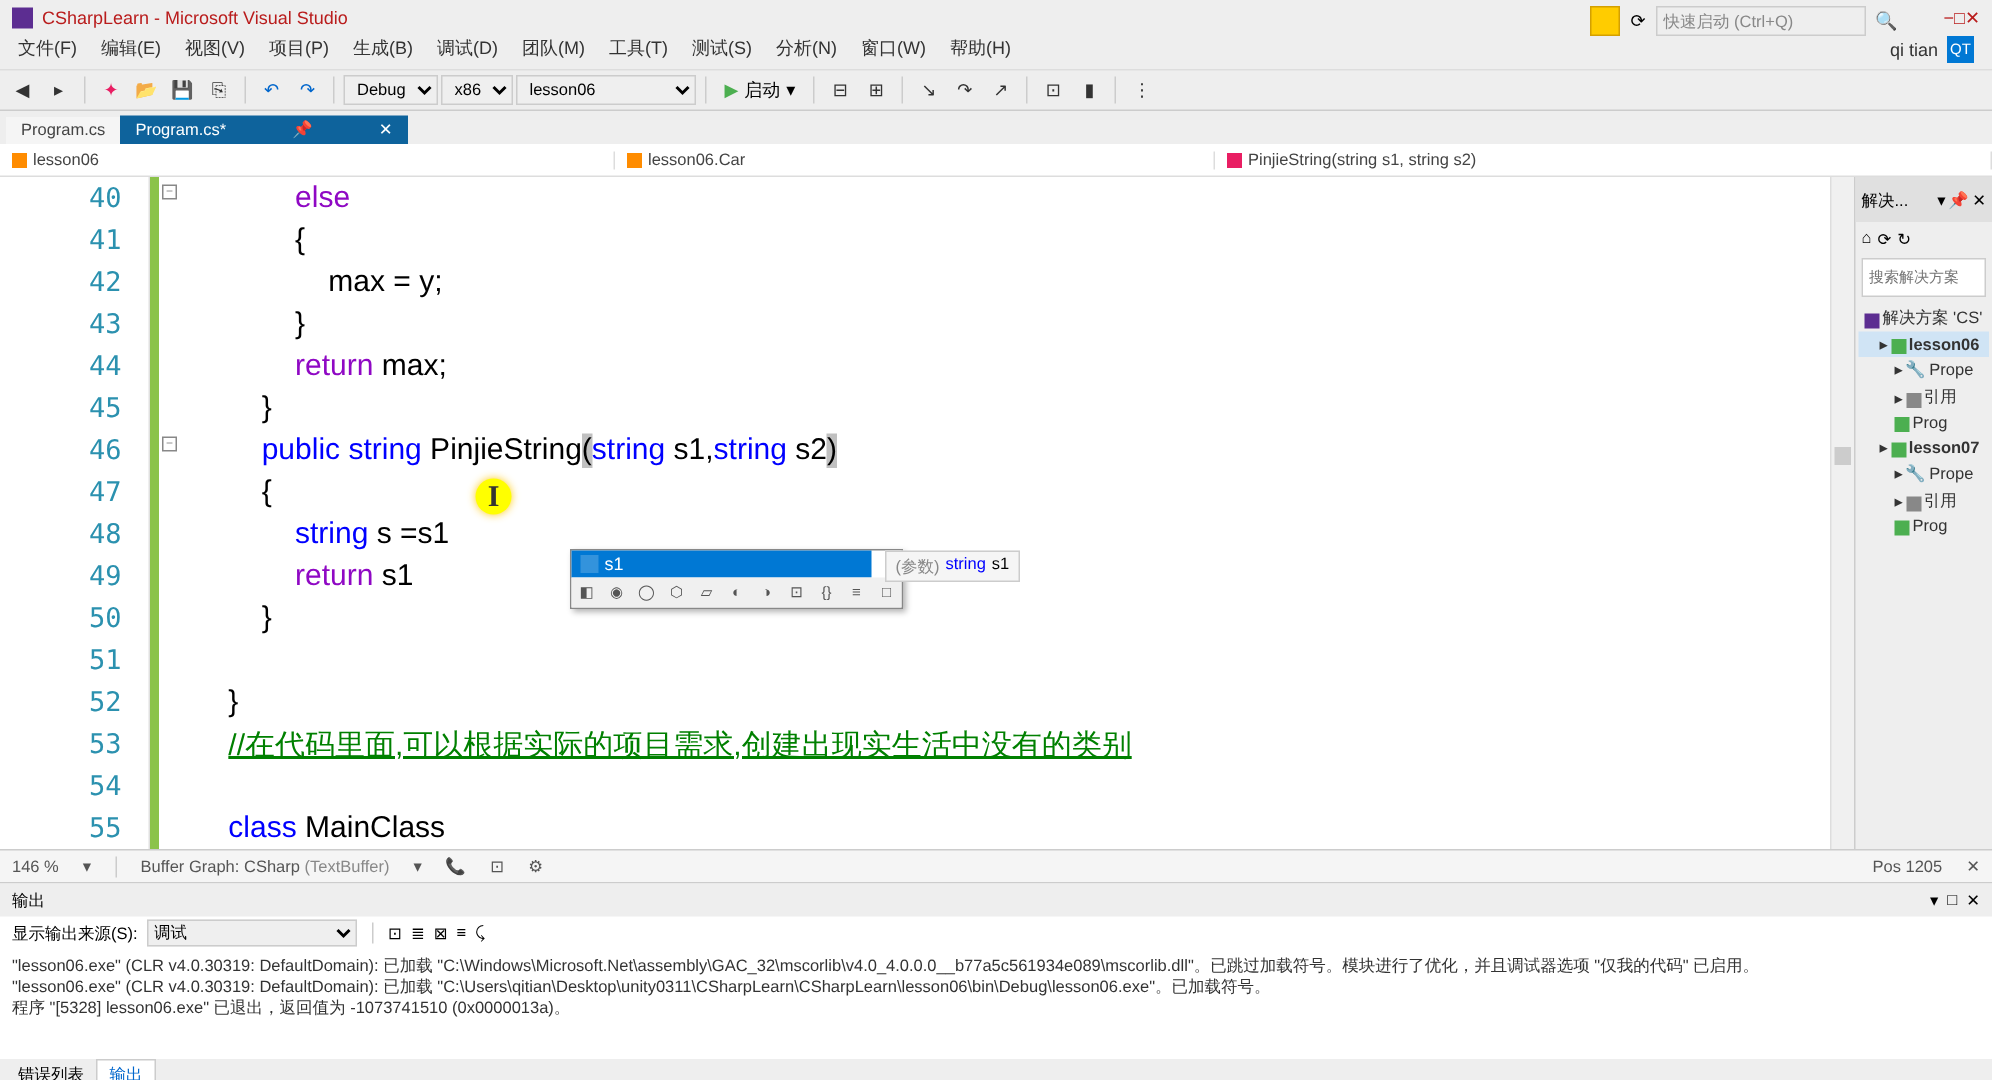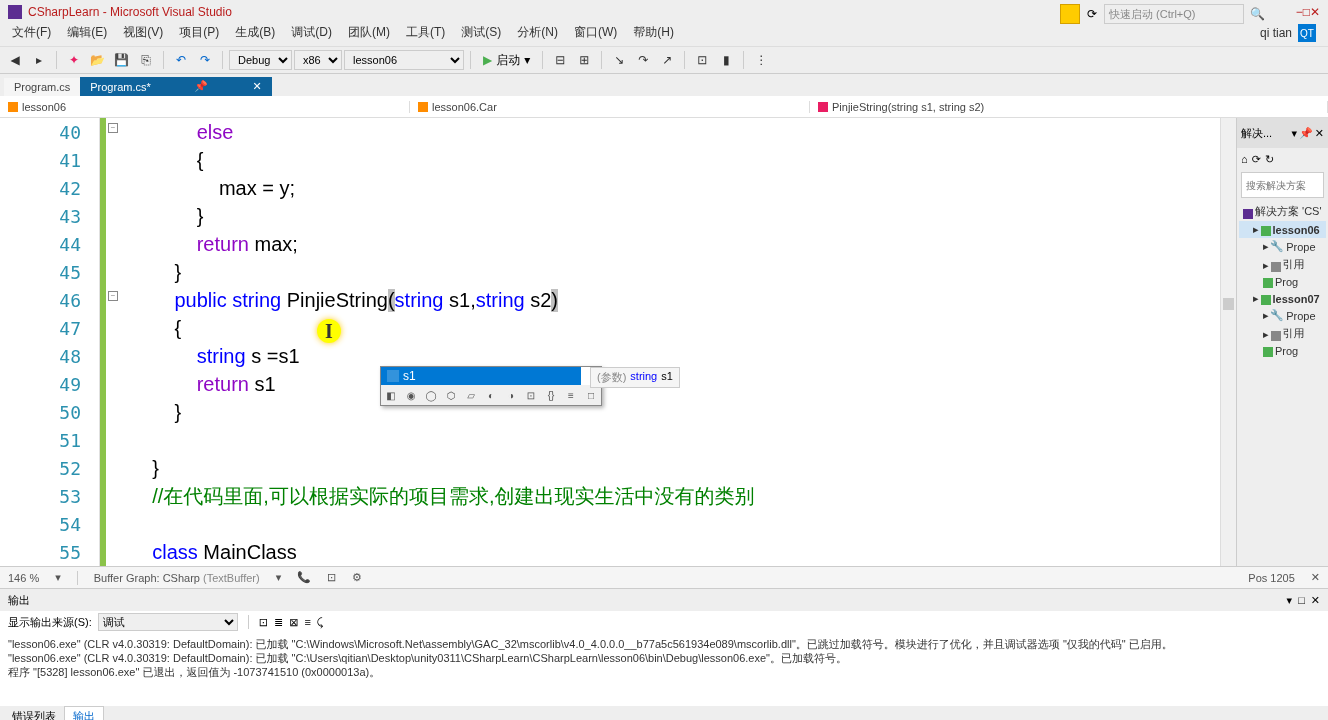--- a/index.html
+++ b/index.html
@@ -43,21 +43,21 @@
 .gutter { width: 100px; background: #fff; border-right: 1px solid #e0e0e0; }
 .gutter .line { height: 28px; display: flex; align-items: center; justify-content: flex-end; padding-right: 18px; color: #2b91af; font-size: 18px; font-family: Consolas, monospace; }
 .change-bar { width: 6px; background: #8BC34A; }
 .fold-col { width: 16px; position: relative; }
 .fold-col .fold { position: absolute; width: 10px; height: 10px; border: 1px solid #888; left: 2px; font-size: 8px; text-align: center; line-height: 8px; color: #888; }
 
 .code-area { flex: 1; font-family: Consolas, monospace; font-size: 20px; position: relative; padding-left: 8px; }
 .code-line { height: 28px; display: flex; align-items: center; white-space: pre; }
 .kw-blue { color: #0000ff; }
 .kw-purple { color: #8f08c4; }
-.comment { color: #008000; }
+.comment { color: #008000; text-decoration: underline; }
 .punct { color: #000; }
 .ident { color: #000; }
 .paren-highlight { background: #c0c0c0; }
 
 .yellow-cursor { background: #ffff00; border-radius: 50%; width: 24px; height: 24px; display: inline-flex; align-items: center; justify-content: center; position: absolute; left: 195px; top: 201px; box-shadow: 0 0 6px rgba(255,200,0,0.9); z-index: 5; }
 .yellow-cursor::after { content: 'I'; color: #333; font-weight: bold; font-family: serif; }
 
 .intellisense { position: absolute; left: 258px; top: 248px; background: #fff; border: 1px solid #888; box-shadow: 2px 2px 4px rgba(0,0,0,0.3); }
 .intellisense .item { background: #0078d4; color: #fff; padding: 2px 6px; font-size: 12px; width: 200px; display: flex; align-items: center; gap: 4px; }
 .intellisense .item .icon { width: 12px; height: 12px; background: #fff3; }

